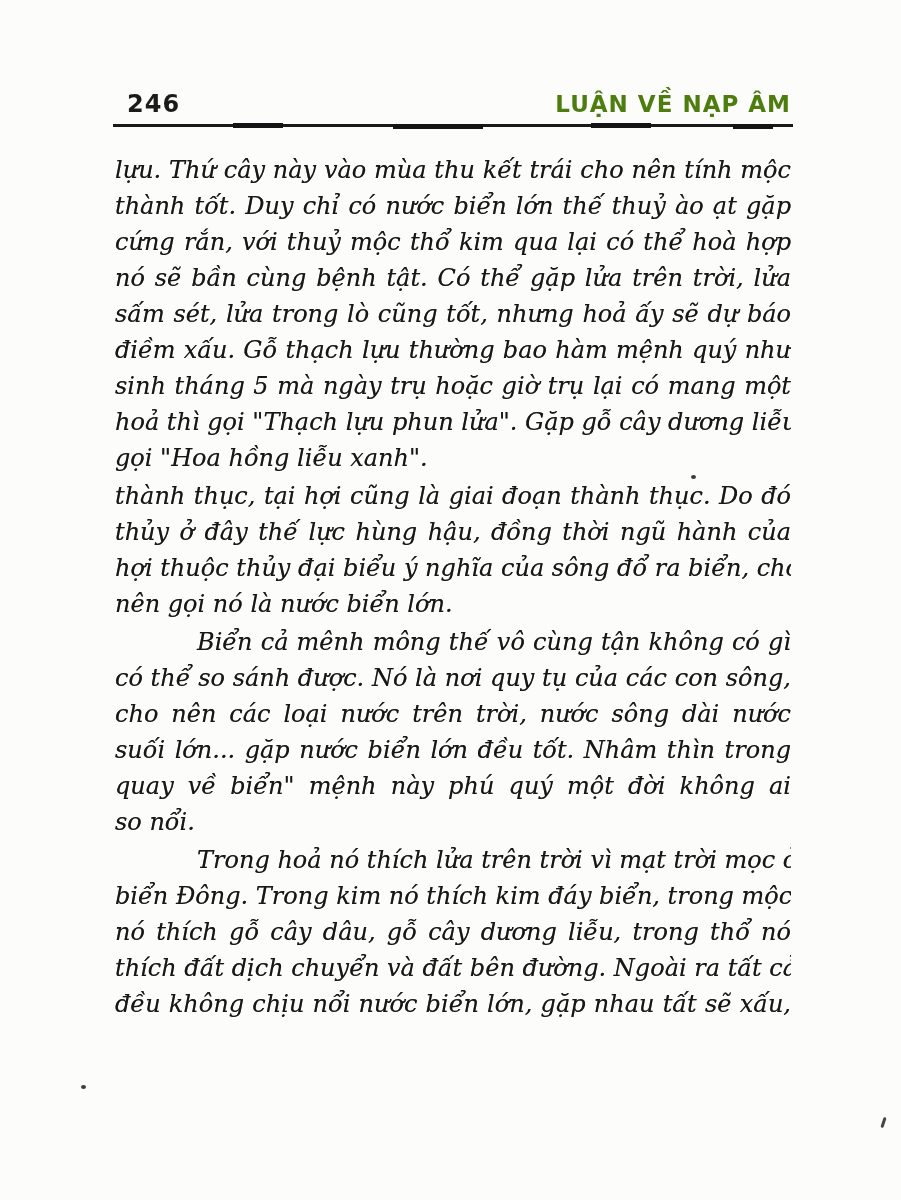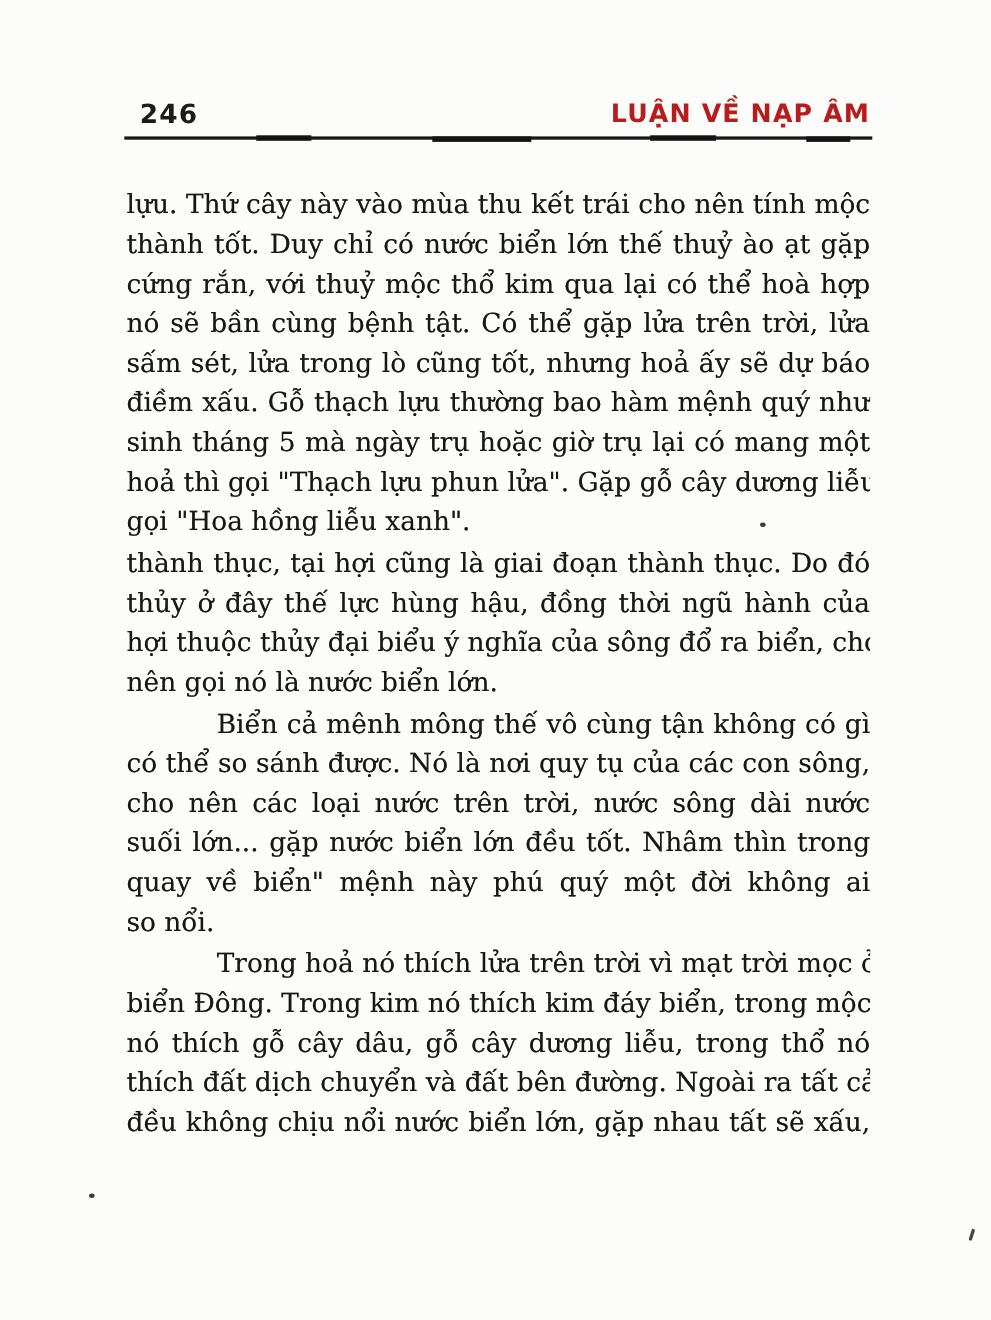--- a/index.html
+++ b/index.html
@@ -26,43 +26,44 @@
     font-size: 24px;
     font-weight: 600;
     letter-spacing: 1px;
     padding-left: 12px;
     color: #1b1b1b;
   }
   .running-title {
     font-size: 23px;
     font-weight: 700;
     letter-spacing: 1px;
-    color: #b91c1c;
+    color: #4d7c0f;
   }
   .header-rule {
     position: absolute;
     top: 123px;
     left: 113px;
     width: 680px;
     height: 6px;
     background:
       linear-gradient(#141414,#141414) 120px 0px / 50px 5px no-repeat,
       linear-gradient(#141414,#141414) 280px 1px / 90px 5px no-repeat,
       linear-gradient(#141414,#141414) 478px 0px / 60px 5px no-repeat,
       linear-gradient(#141414,#141414) 620px 1px / 40px 5px no-repeat,
       linear-gradient(#191919,#191919) 0 1px / 100% 3px no-repeat;
   }
   .content {
     position: absolute;
-    top: 168px;
+    top: 152px;
     left: 115px;
     width: 676px;
     font-size: 24px;
     line-height: 36px;
     text-shadow: 0 0 0.5px rgba(0,0,0,0.55);
+    font-style: italic;
   }
   .para { margin: 0; }
   .para + .para { margin-top: 2px; }
   .line {
     text-align: justify;
     text-align-last: justify;
     height: 36px;
     overflow: hidden;
     white-space: nowrap;
   }

